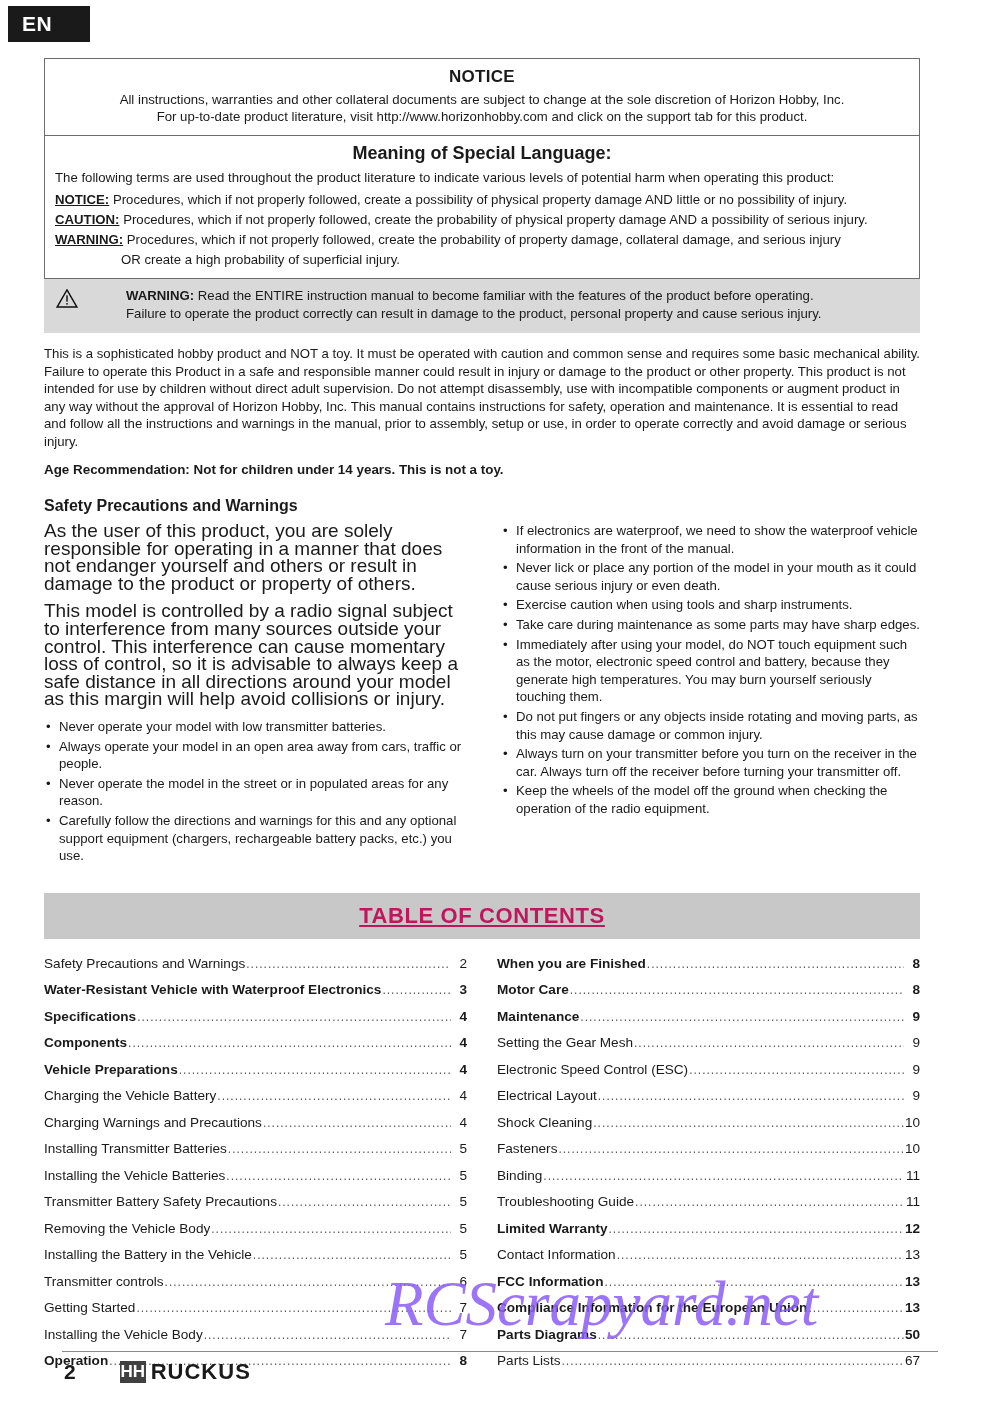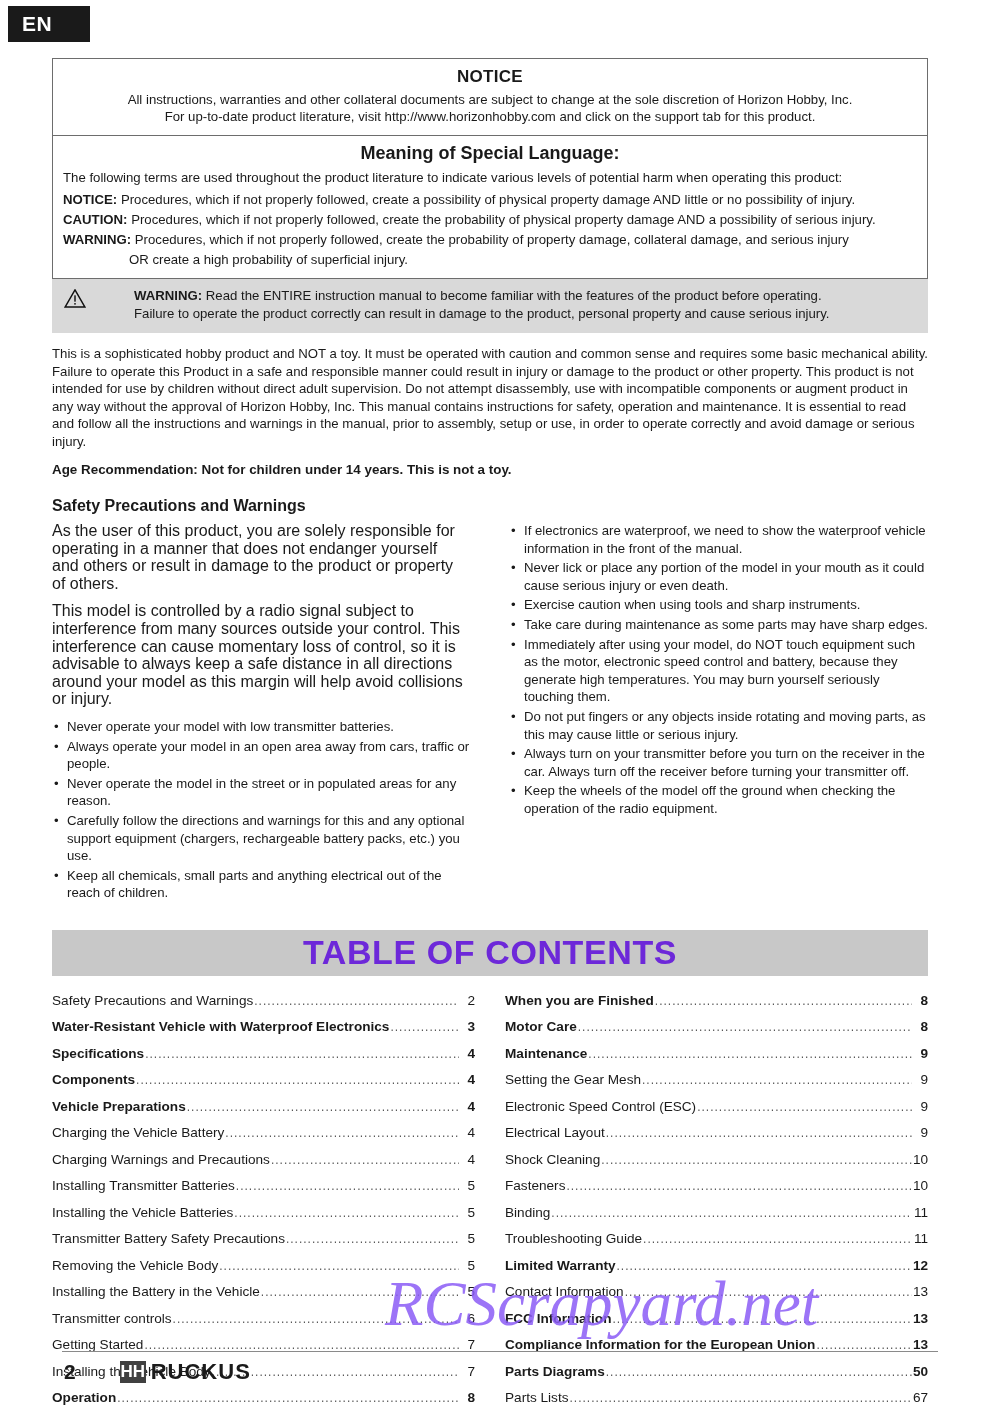--- a/index.html
+++ b/index.html
@@ -35,21 +35,21 @@
     font-weight: bold;
     display: flex;
     align-items: center;
     padding-left: 14px;
     box-sizing: border-box;
     letter-spacing: 0.5px;
   }
 
   .content {
     position: absolute;
-    left: 52px;
+    left: 44px;
     top: 58px;
     width: 876px;
   }
 
   
   .notice-box {
     border: 1px solid #6d6d6d;
     box-sizing: border-box;
     padding: 8px 10px 10px 10px;
     text-align: center;
@@ -83,20 +83,21 @@
     line-height: 18px;
     margin-bottom: 4px;
   }
   .special-term {
     font-size: 13.2px;
     line-height: 18px;
     margin-bottom: 2px;
   }
   .special-term .kw {
     font-weight: bold;
+    text-decoration: underline;
   }
   .special-cont {
     font-size: 13.2px;
     line-height: 18px;
     padding-left: 66px;
   }
 
   
   .warn-box {
     background: #d9d9d9;
@@ -139,21 +140,21 @@
     margin-bottom: 7px;
   }
   .cols {
     display: flex;
     gap: 38px;
   }
   .col {
     width: 419px;
   }
   .col p {
-    font-size: 16px;
+    font-size: 19px;
     line-height: 17.6px;
     margin: 0 4px 10px 0;
   }
   ul.bullets {
     list-style: none;
     margin: 0;
     padding: 0;
   }
   ul.bullets li {
     font-size: 13.2px;
@@ -170,24 +171,25 @@
   }
 
   
   .toc-banner {
     margin-top: 26px;
     background: #c8c8c8;
     height: 46px;
     display: flex;
     align-items: center;
     justify-content: center;
-    font-size: 34px;
+    font-size: 22px;
     font-weight: bold;
     letter-spacing: 0.6px;
-    color: #6d28d9;
+    color: #be185d;
+    text-decoration: underline;
   }
   .toc-cols {
     display: flex;
     gap: 30px;
     margin-top: 12px;
   }
   .toc-col {
     width: 423px;
   }
   .toc-row {
@@ -318,31 +320,30 @@
     <div class="safety-head">Safety Precautions and Warnings</div>
     <div class="cols">
       <div class="col">
         <p>As the user of this product, you are solely responsible for operating in a manner that does not endanger yourself and others or result in damage to the product or property of others.</p>
         <p>This model is controlled by a radio signal subject to interference from many sources outside your control. This interference can cause momentary loss of control, so it is advisable to always keep a safe distance in all directions around your model as this margin will help avoid collisions or injury.</p>
         <ul class="bullets">
           <li>Never operate your model with low transmitter batteries.</li>
           <li>Always operate your model in an open area away from cars, traffic or people.</li>
           <li>Never operate the model in the street or in populated areas for any reason.</li>
           <li>Carefully follow the directions and warnings for this and any optional support equipment (chargers, rechargeable battery packs, etc.) you use.</li>
-          <li>Keep all chemicals, small parts and anything electrical out of the reach of children.</li>
         </ul>
       </div>
       <div class="col">
         <ul class="bullets">
           <li>If electronics are waterproof, we need to show the waterproof vehicle information in the front of the manual.</li>
           <li>Never lick or place any portion of the model in your mouth as it could cause serious injury or even death.</li>
           <li>Exercise caution when using tools and sharp instruments.</li>
           <li>Take care during maintenance as some parts may have sharp edges.</li>
           <li>Immediately after using your model, do NOT touch equipment such as the motor, electronic speed control and battery, because they generate high temperatures. You may burn yourself seriously touching them.</li>
-          <li>Do not put fingers or any objects inside rotating and moving parts, as this may cause little or serious injury.</li>
+          <li>Do not put fingers or any objects inside rotating and moving parts, as this may cause damage or common injury.</li>
           <li>Always turn on your transmitter before you turn on the receiver in the car. Always turn off the receiver before turning your transmitter off.</li>
           <li>Keep the wheels of the model off the ground when checking the operation of the radio equipment.</li>
         </ul>
       </div>
     </div>
 
     <div class="toc-banner">TABLE OF CONTENTS</div>
 
     <div class="toc-cols">
       <div class="toc-col">

